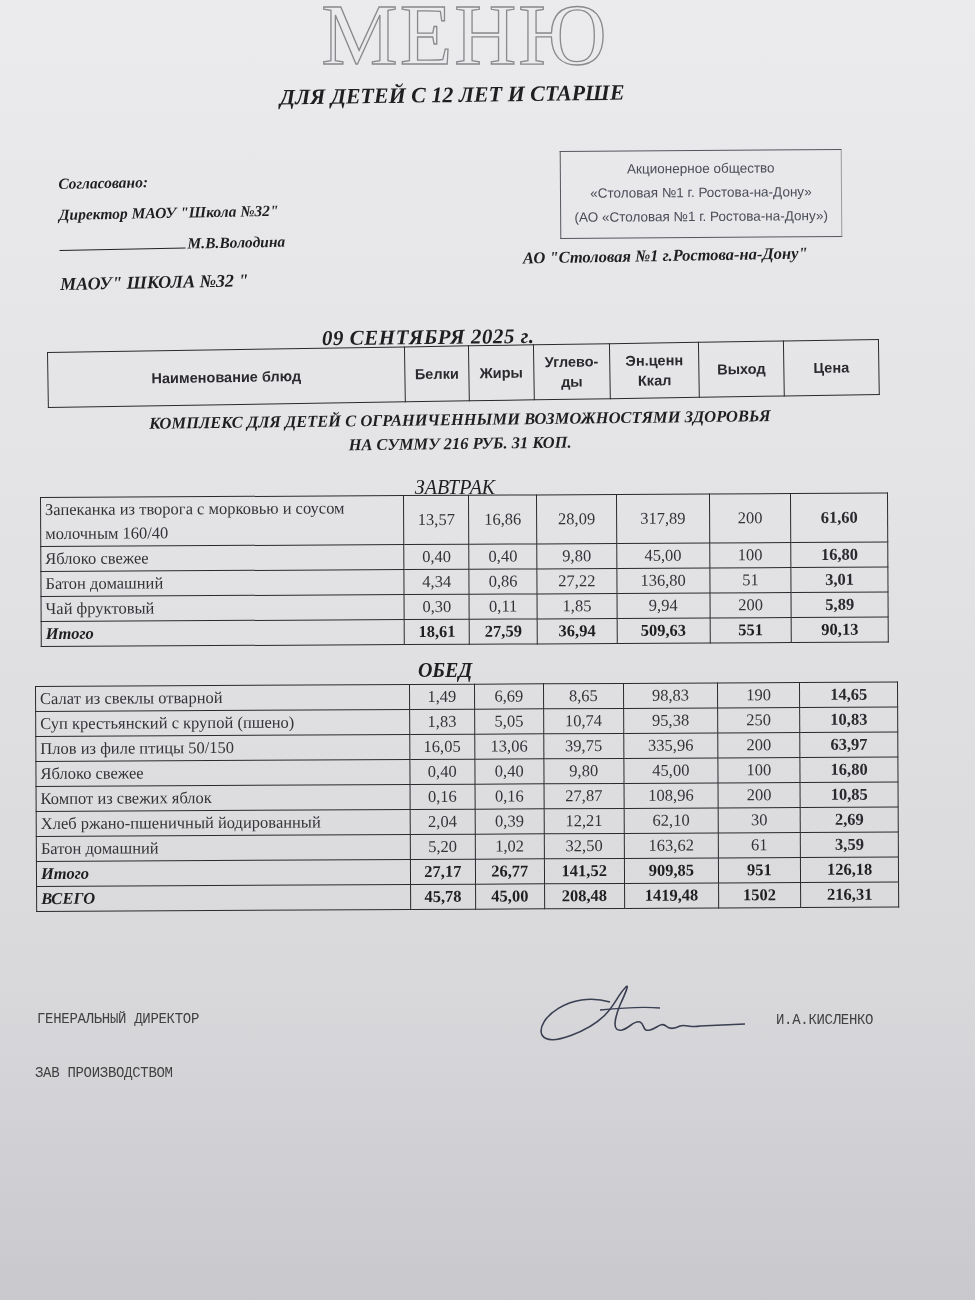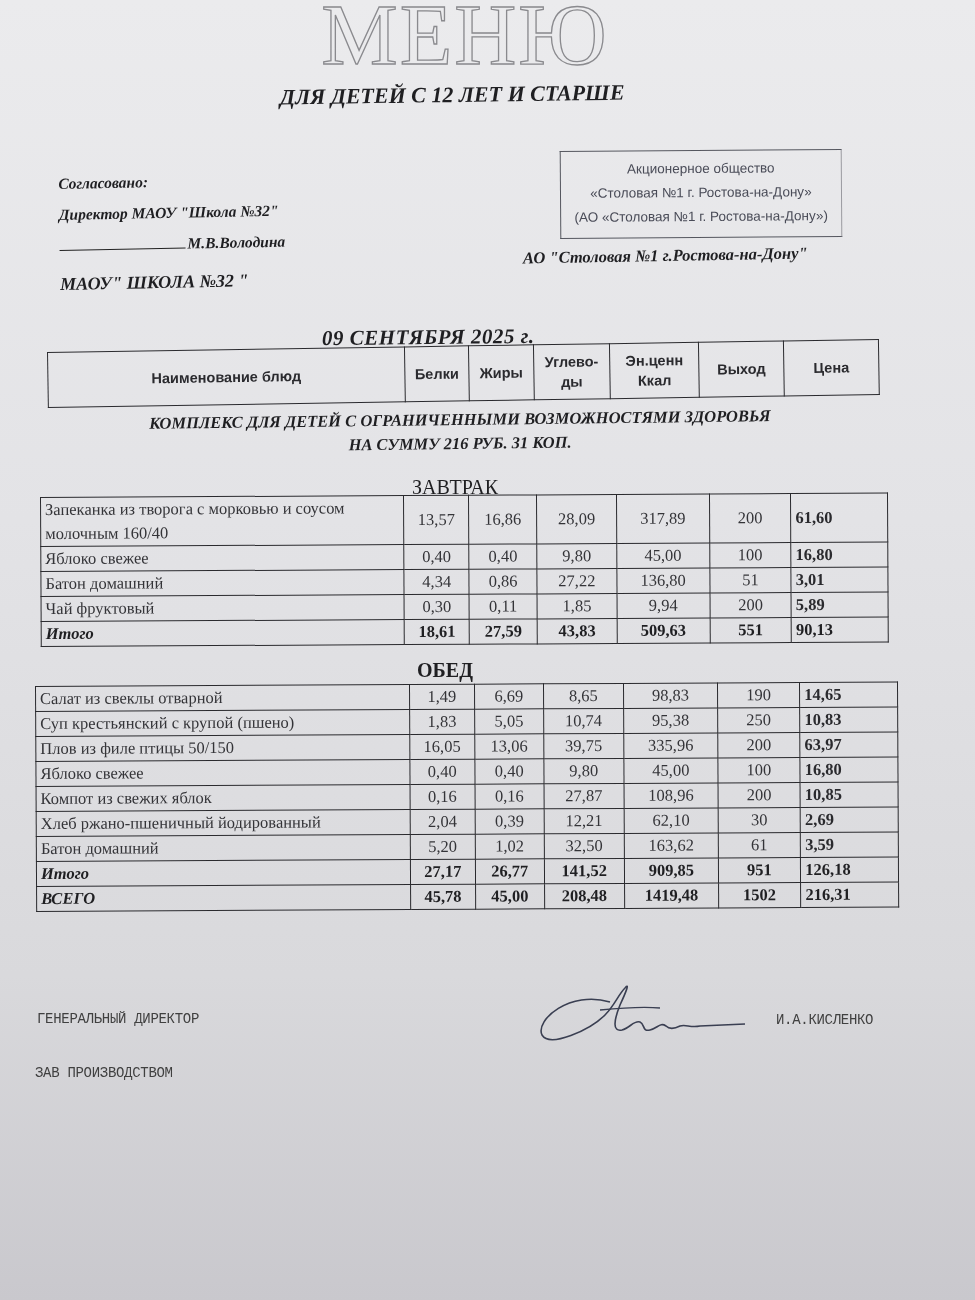--- a/index.html
+++ b/index.html
@@ -29,28 +29,28 @@
   .org { left:523px; top:246px; font-style:italic; font-weight:bold; font-size:16.5px; transform:rotate(-1deg); }
   .date { left:322px; top:325px; font-style:italic; font-weight:bold; font-size:21px; letter-spacing:0.5px; transform:rotate(-0.6deg); }
 
   table.menu { border-collapse:collapse; position:absolute; font-size:16.5px; }
   table.menu td, table.menu th { border:1.4px solid #2a2a2e; padding:0 4px; height:24px; }
   table.head { left:47px; top:352px; width:832px; transform:rotate(-0.9deg); transform-origin:left top; }
   table.head th { font-weight:bold; font-size:14.5px; height:54px; text-align:center; line-height:20px; font-family:"Liberation Sans", sans-serif; font-stretch:condensed; color:#2a2a2e; }
   table.head th:first-child { width:340px; }
 
   .complex { left:90px; top:408px; width:740px; text-align:center; font-style:italic; font-weight:bold; font-size:16.5px; line-height:24px; transform:rotate(-0.7deg); font-family:"Liberation Serif", serif; }
-  .sec-title { font-size:20px; text-align:center; }
+  .sec-title { font-style:italic; font-size:20px; text-align:center; }
   .sec-breakfast { left:400px; top:476px; width:110px; }
   .sec-lunch { left:410px; top:659px; width:70px; font-weight:bold; }
 
   table.body td { font-family:"Liberation Serif", serif; color:#343438; }
   table.body td.name { text-align:left; padding-left:4px; }
   table.body td.num { text-align:center; }
-  table.body td.price { text-align:left; font-weight:bold; color:#2a2a2e; }
+  table.body td.price { text-align:center; font-weight:bold; color:#2a2a2e; }
   table.body tr.total td { font-weight:bold; color:#1f1f22; }
   table.body tr.total td.name { font-style:italic; }
 
   table.breakfast { left:40px; top:497px; width:848px; transform:rotate(-0.3deg); transform-origin:left top; }
   table.lunch { left:35px; top:686px; width:863px; transform:rotate(-0.3deg); transform-origin:left top; }
   table.breakfast col.c0 { width:365px; } table.lunch col.c0 { width:371px; }
   col.c1 { width:65px; } col.c2 { width:68px; } col.c3 { width:80px; }
   col.c4 { width:93px; } col.c5 { width:82px; } col.c6 { width:97px; }
   tr.tall td { height:48px; line-height:24px; }
 
@@ -149,21 +149,21 @@
     <td class="num">0,11</td>
     <td class="num">1,85</td>
     <td class="num">9,94</td>
     <td class="num">200</td>
     <td class="price">5,89</td>
   </tr>
   <tr class="total">
     <td class="name">Итого</td>
     <td class="num">18,61</td>
     <td class="num">27,59</td>
-    <td class="num">43,83</td>
+    <td class="num">36,94</td>
     <td class="num">509,63</td>
     <td class="num">551</td>
     <td class="price">90,13</td>
   </tr>
 </tbody>
   </table>
 
 <div class="abs sec-title sec-lunch">ОБЕД</div>
 
 <table class="menu body lunch">

